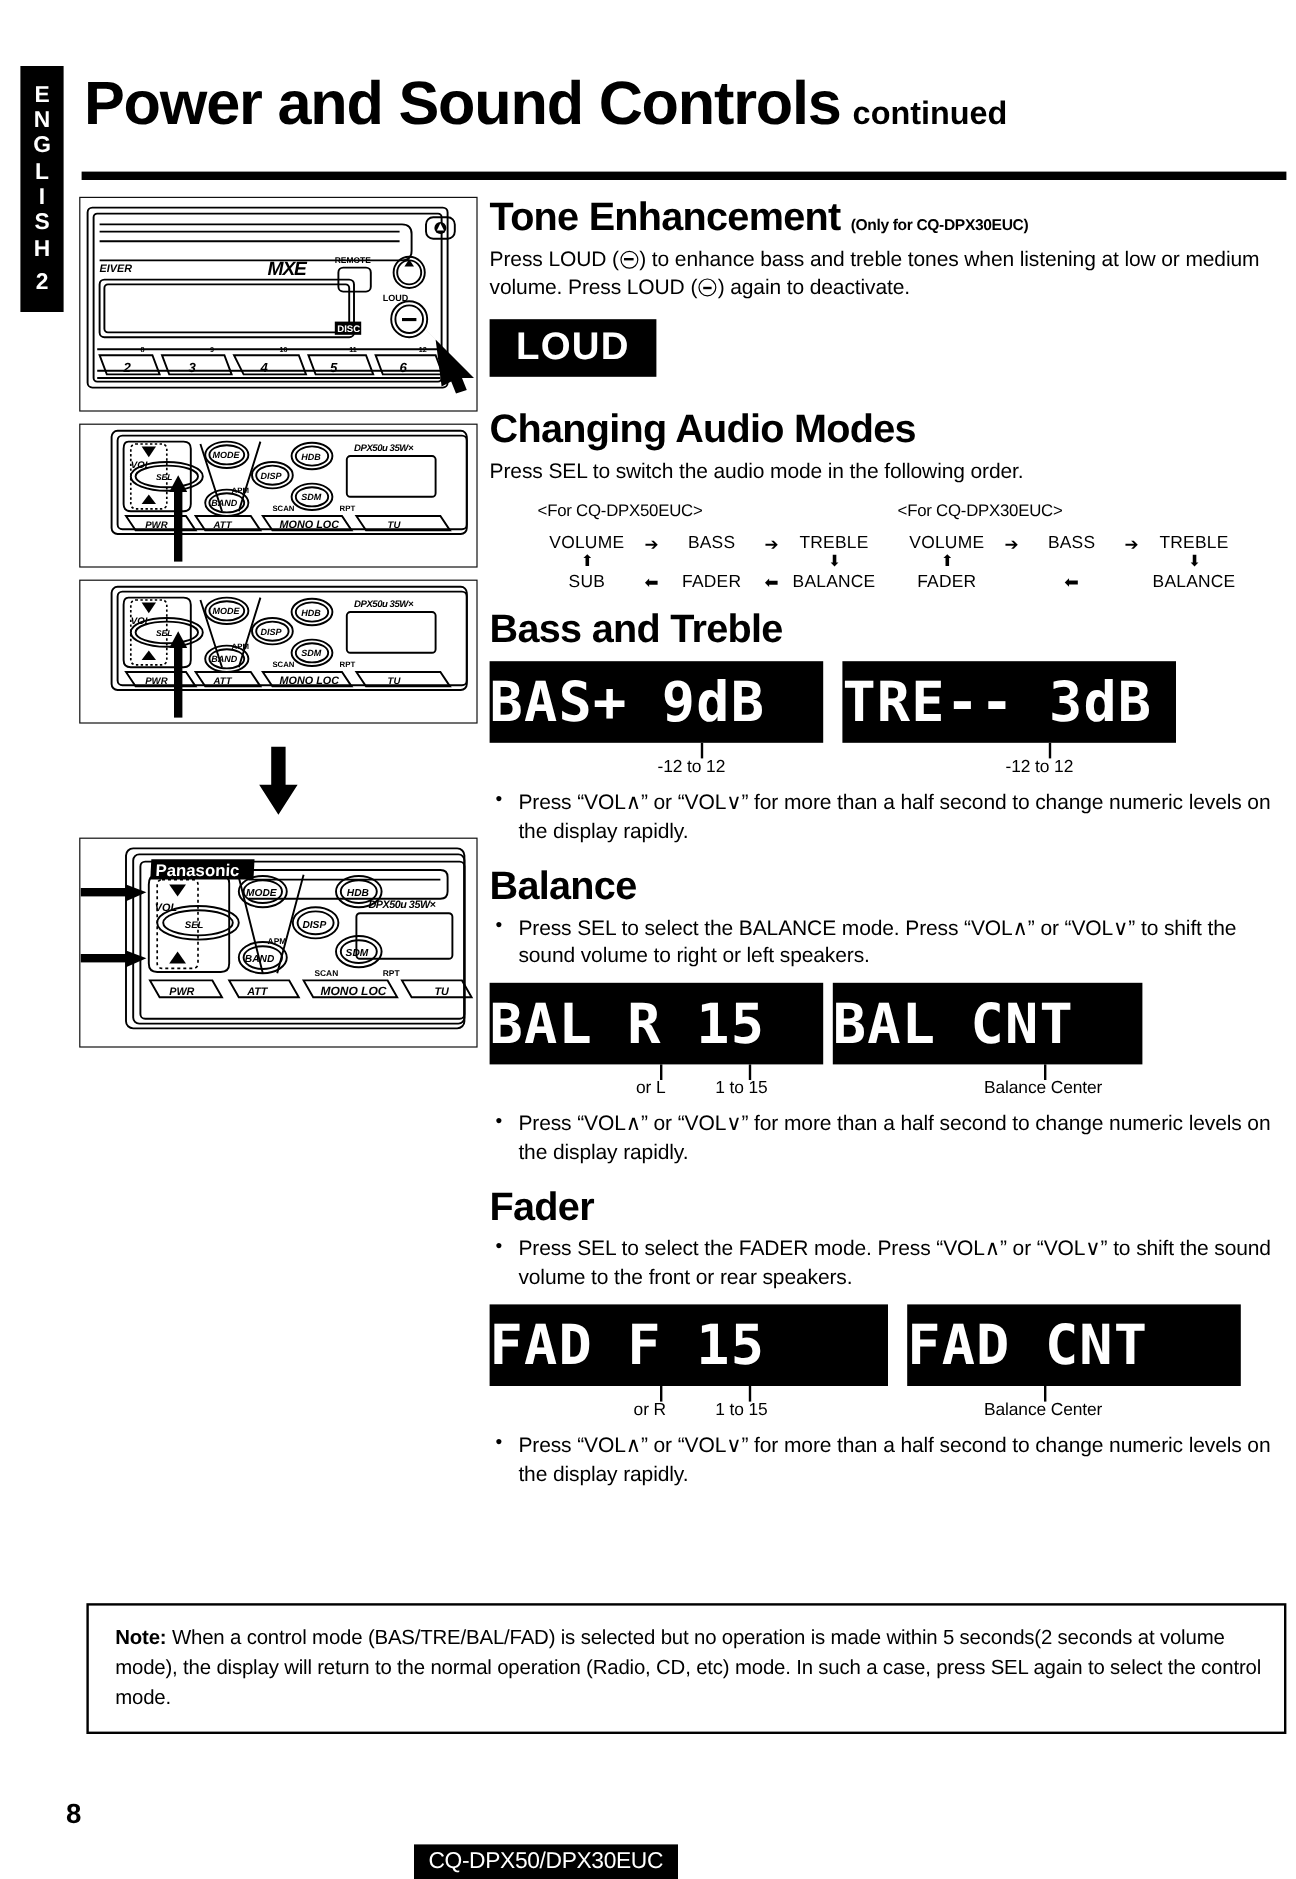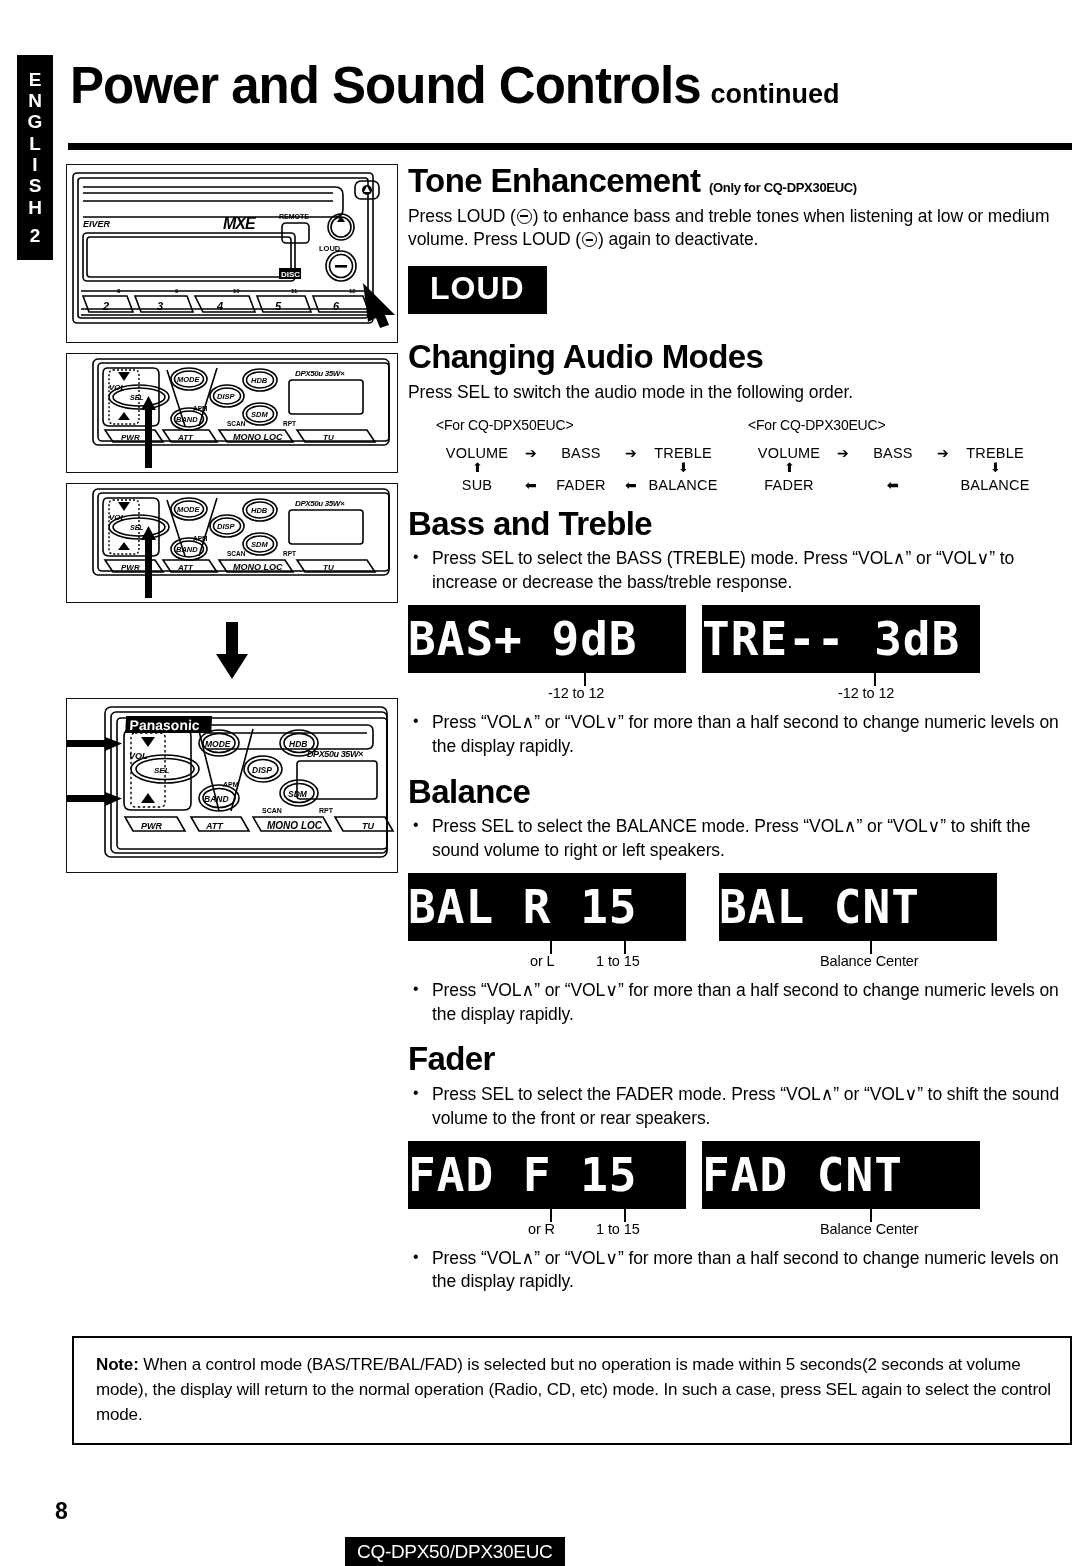--- a/index.html
+++ b/index.html
@@ -151,21 +151,21 @@
     font-size: 16px;
   }
 
   
   .flow {
     margin: 12px 0 0 0;
     position: relative;
     height: 86px;
   }
   .flow-group { position: absolute; top: 0; }
-  .flow-g1 { left: 28px; }
+  .flow-g1 { left: 40px; }
   .flow-g2 { left: 340px; }
   .flow-hdr {
     font-size: 14px;
     margin-bottom: 12px;
     letter-spacing: -0.2px;
     white-space: nowrap;
   }
   .flow-row {
     display: flex;
     align-items: center;
@@ -577,23 +577,20 @@
         <span class="flow-arrow-h"></span>
         <span class="flow-cell fc-w2">⬅</span>
         <span class="flow-arrow-h"></span>
         <span class="flow-cell fc-w3">BALANCE</span>
       </div>
     </div>
   </div>
 
   
   <h2 class="sec" style="margin-top:4px">Bass and Treble</h2>
-  <ul class="bl">
-    <li>Press SEL to select the BASS (TREBLE) mode.  Press “VOL∧” or “VOL∨” to increase or decrease the bass/treble response.</li>
-  </ul>
 
   <div class="lcd-row">
     <div class="lcd" style="width:278px">
       <svg width="258" height="54" viewBox="0 0 258 54">
         <text x="0" y="44" font-family="DejaVu Sans Mono, monospace" font-size="46" font-weight="bold" fill="#fff" letter-spacing="1">BAS+ 9dB</text>
       </svg>
     </div>
     <div class="lcd" style="width:278px; margin-left:12px">
       <svg width="258" height="54" viewBox="0 0 258 54">
         <text x="0" y="44" font-family="DejaVu Sans Mono, monospace" font-size="46" font-weight="bold" fill="#fff" letter-spacing="1">TRE-- 3dB</text>
@@ -614,21 +611,21 @@
   <h2 class="sec" style="margin-top:16px">Balance</h2>
   <ul class="bl">
     <li>Press SEL to select the BALANCE mode.  Press “VOL∧” or “VOL∨” to shift the sound volume to right or left speakers.</li>
   </ul>
   <div class="lcd-row">
     <div class="lcd" style="width:278px">
       <svg width="258" height="54" viewBox="0 0 258 54">
         <text x="0" y="44" font-family="DejaVu Sans Mono, monospace" font-size="46" font-weight="bold" fill="#fff" letter-spacing="1">BAL  R 15</text>
       </svg>
     </div>
-    <div class="lcd" style="width:278px; margin-left:29px">
+    <div class="lcd" style="width:258px; margin-left:4px">
       <svg width="258" height="54" viewBox="0 0 258 54">
         <text x="0" y="44" font-family="DejaVu Sans Mono, monospace" font-size="46" font-weight="bold" fill="#fff" letter-spacing="1">BAL  CNT</text>
       </svg>
     </div>
   </div>
   <div class="callouts" style="height:32px">
     <div class="tick" style="left:142px; top:0; height:13px;"></div>
     <div class="callout" style="left:122px; top:12px;">or L</div>
     <div class="tick" style="left:216px; top:0; height:13px;"></div>
     <div class="callout" style="left:188px; top:12px;">1 to 15</div>
@@ -638,21 +635,21 @@
   <ul class="bl" style="margin-top:6px">
     <li>Press “VOL∧” or “VOL∨” for more than a half second to change numeric levels on the display rapidly.</li>
   </ul>
 
   
   <h2 class="sec" style="margin-top:16px">Fader</h2>
   <ul class="bl">
     <li>Press SEL to select the FADER mode.  Press “VOL∧” or “VOL∨” to shift the sound volume to the front or rear speakers.</li>
   </ul>
   <div class="lcd-row">
-    <div class="lcd" style="width:278px">
+    <div class="lcd" style="width:332px">
       <svg width="258" height="54" viewBox="0 0 258 54">
         <text x="0" y="44" font-family="DejaVu Sans Mono, monospace" font-size="46" font-weight="bold" fill="#fff" letter-spacing="1">FAD  F 15</text>
       </svg>
     </div>
     <div class="lcd" style="width:278px; margin-left:12px">
       <svg width="258" height="54" viewBox="0 0 258 54">
         <text x="0" y="44" font-family="DejaVu Sans Mono, monospace" font-size="46" font-weight="bold" fill="#fff" letter-spacing="1">FAD  CNT</text>
       </svg>
     </div>
   </div>

